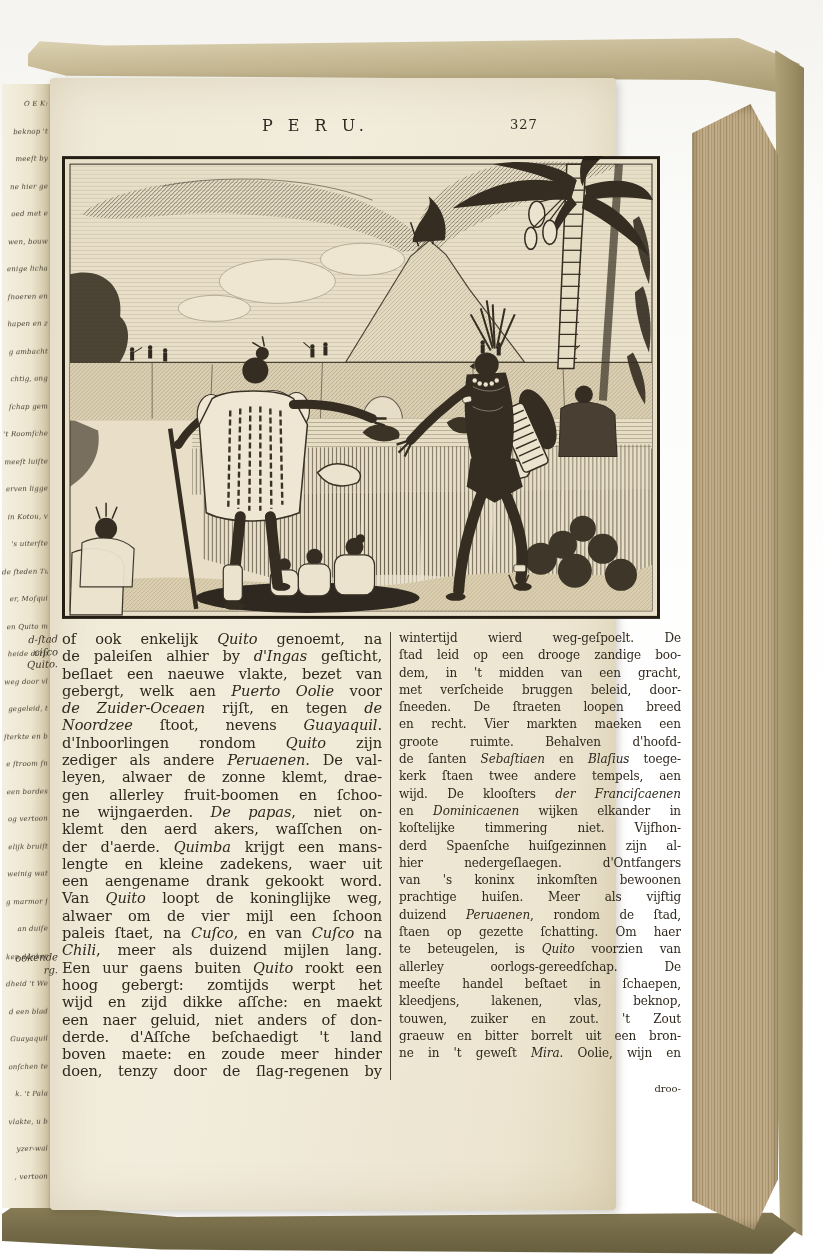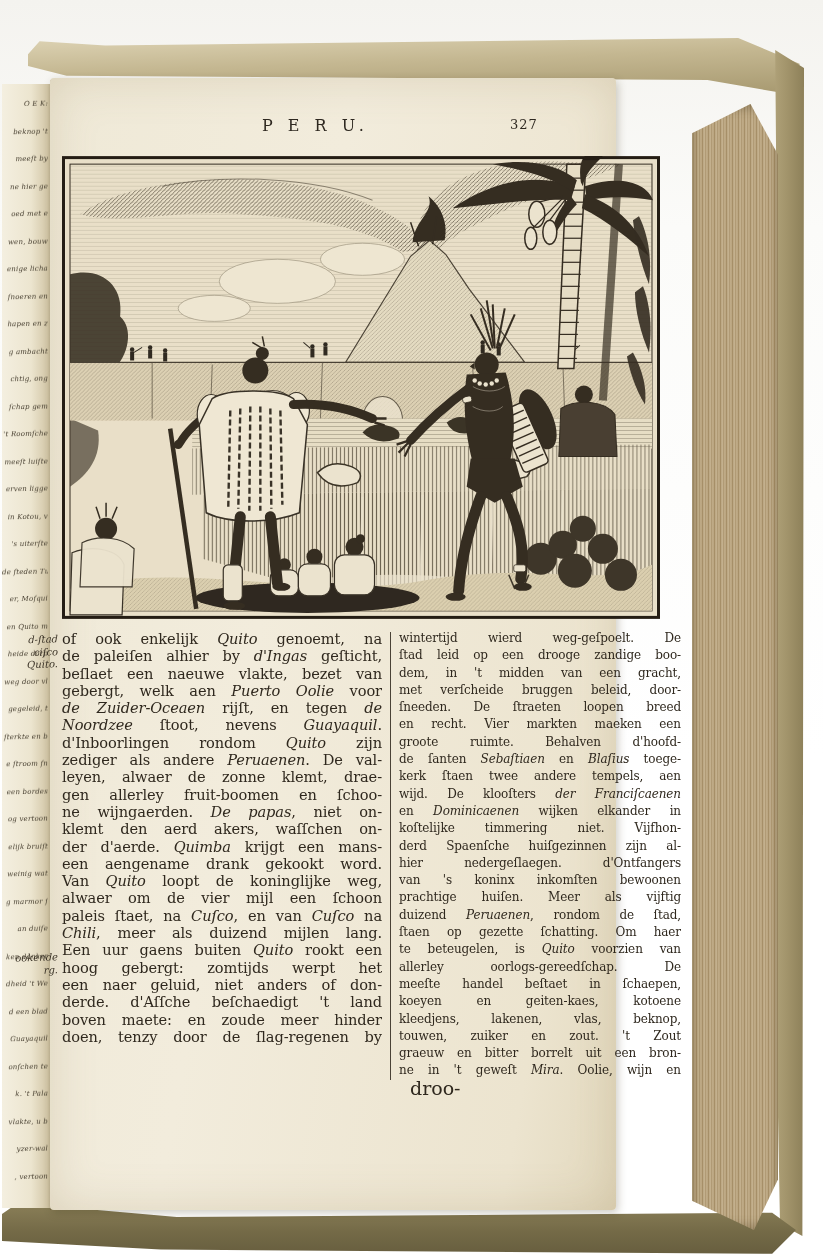--- a/index.html
+++ b/index.html
@@ -39,22 +39,22 @@
   
   .margin-note{position:absolute;width:46px;text-align:right;font-style:italic;
       font-size:10px;line-height:12.5px;color:#3a3226;transform:skewY(-2deg);}
   .margin-note .tl{white-space:nowrap;overflow:hidden;}
   
   .text-block{position:absolute;left:12px;top:552px;width:630px;color:#2f281e;}
   .col .tl{text-align:justify;text-align-last:justify;letter-spacing:-.1px;white-space:nowrap;}
   .col-left{position:absolute;left:0;top:0;width:320px;font-size:14.6px;line-height:17.3px;}
   .col-divider{position:absolute;left:328px;top:2px;width:1px;height:448px;background:#4a4236;}
   .col-right{position:absolute;left:337px;top:0;width:282px;font-size:12px;line-height:17.3px;}
-  .catchword{position:absolute;left:348px;top:450px;width:282px;
-      font-size:19px;line-height:17.3px;}
+  .catchword{position:absolute;left:337px;top:450px;width:282px;text-align:right;
+      font-size:10px;line-height:17.3px;}
   i{font-style:italic;}
 </style>
 </head>
 <body>
 
 <div class="photo">
 
   <div class="vellum-top"></div>
   <div class="vellum-right"></div>
   <div class="vellum-bottom"></div>
@@ -375,27 +375,29 @@
           <div class="tl">gebergt, welk aen <i>Puerto Oolie</i> voor</div>
           <div class="tl"><i>de Zuider-Oceaen</i> rijſt, en tegen <i>de</i></div>
           <div class="tl"><i>Noordzee</i> ſtoot, nevens <i>Guayaquil</i>.</div>
           <div class="tl">d'Inboorlingen rondom <i>Quito</i> zijn</div>
           <div class="tl">zediger als andere <i>Peruaenen</i>. De val-</div>
           <div class="tl">leyen, alwaer de zonne klemt, drae-</div>
           <div class="tl">gen allerley fruit-boomen en ſchoo-</div>
           <div class="tl">ne wijngaerden. <i>De papas</i>, niet on-</div>
           <div class="tl">klemt den aerd akers, waſſchen on-</div>
           <div class="tl">der d'aerde. <i>Quimba</i> krijgt een mans-</div>
+          <div class="tl">lengte en kleine zadekens, waer uit</div>
           <div class="tl">een aengename drank gekookt word.</div>
           <div class="tl">Van <i>Quito</i> loopt de koninglijke weg,</div>
           <div class="tl">alwaer om de vier mijl een ſchoon</div>
           <div class="tl">paleis ſtaet, na <i>Cuſco</i>, en van <i>Cuſco</i> na</div>
           <div class="tl"><i>Chili</i>, meer als duizend mijlen lang.</div>
           <div class="tl">Een uur gaens buiten <i>Quito</i> rookt een</div>
           <div class="tl">hoog gebergt: zomtijds werpt het</div>
+          <div class="tl">wijd en zijd dikke aſſche: en maekt</div>
           <div class="tl">een naer geluid, niet anders of don-</div>
           <div class="tl">derde. d'Aſſche beſchaedigt 't land</div>
           <div class="tl">boven maete: en zoude meer hinder</div>
           <div class="tl">doen, tenzy door de ſlag-regenen by</div>
         </div>
       <div class="col-divider"></div>
       <div class="col col-right">
           <div class="tl">wintertijd wierd weg-geſpoelt. De</div>
           <div class="tl">ſtad leid op een drooge zandige boo-</div>
           <div class="tl">dem, in 't midden van een gracht,</div>
@@ -410,21 +412,20 @@
           <div class="tl">koſtelijke timmering niet. Vijfhon-</div>
           <div class="tl">derd Spaenſche huiſgezinnen zijn al-</div>
           <div class="tl">hier nedergeſlaegen. d'Ontfangers</div>
           <div class="tl">van 's koninx inkomſten bewoonen</div>
           <div class="tl">prachtige huiſen. Meer als vijftig</div>
           <div class="tl">duizend <i>Peruaenen</i>, rondom de ſtad,</div>
           <div class="tl">ſtaen op gezette ſchatting. Om haer</div>
           <div class="tl">te beteugelen, is <i>Quito</i> voorzien van</div>
           <div class="tl">allerley oorlogs-gereedſchap. De</div>
           <div class="tl">meeſte handel beſtaet in ſchaepen,</div>
-          <div class="tl">koeyen en geiten-kaes, kotoene</div>
           <div class="tl">kleedjens, lakenen, vlas, beknop,</div>
           <div class="tl">touwen, zuiker en zout. 't Zout</div>
           <div class="tl">graeuw en bitter borrelt uit een bron-</div>
           <div class="tl">ne in 't geweſt <i>Mira</i>. Oolie, wijn en</div>
         </div>
       <div class="catchword">droo-</div>
     </div>
   </div>
 
   <div class="margin-note" style="left:12px;top:634px;">

